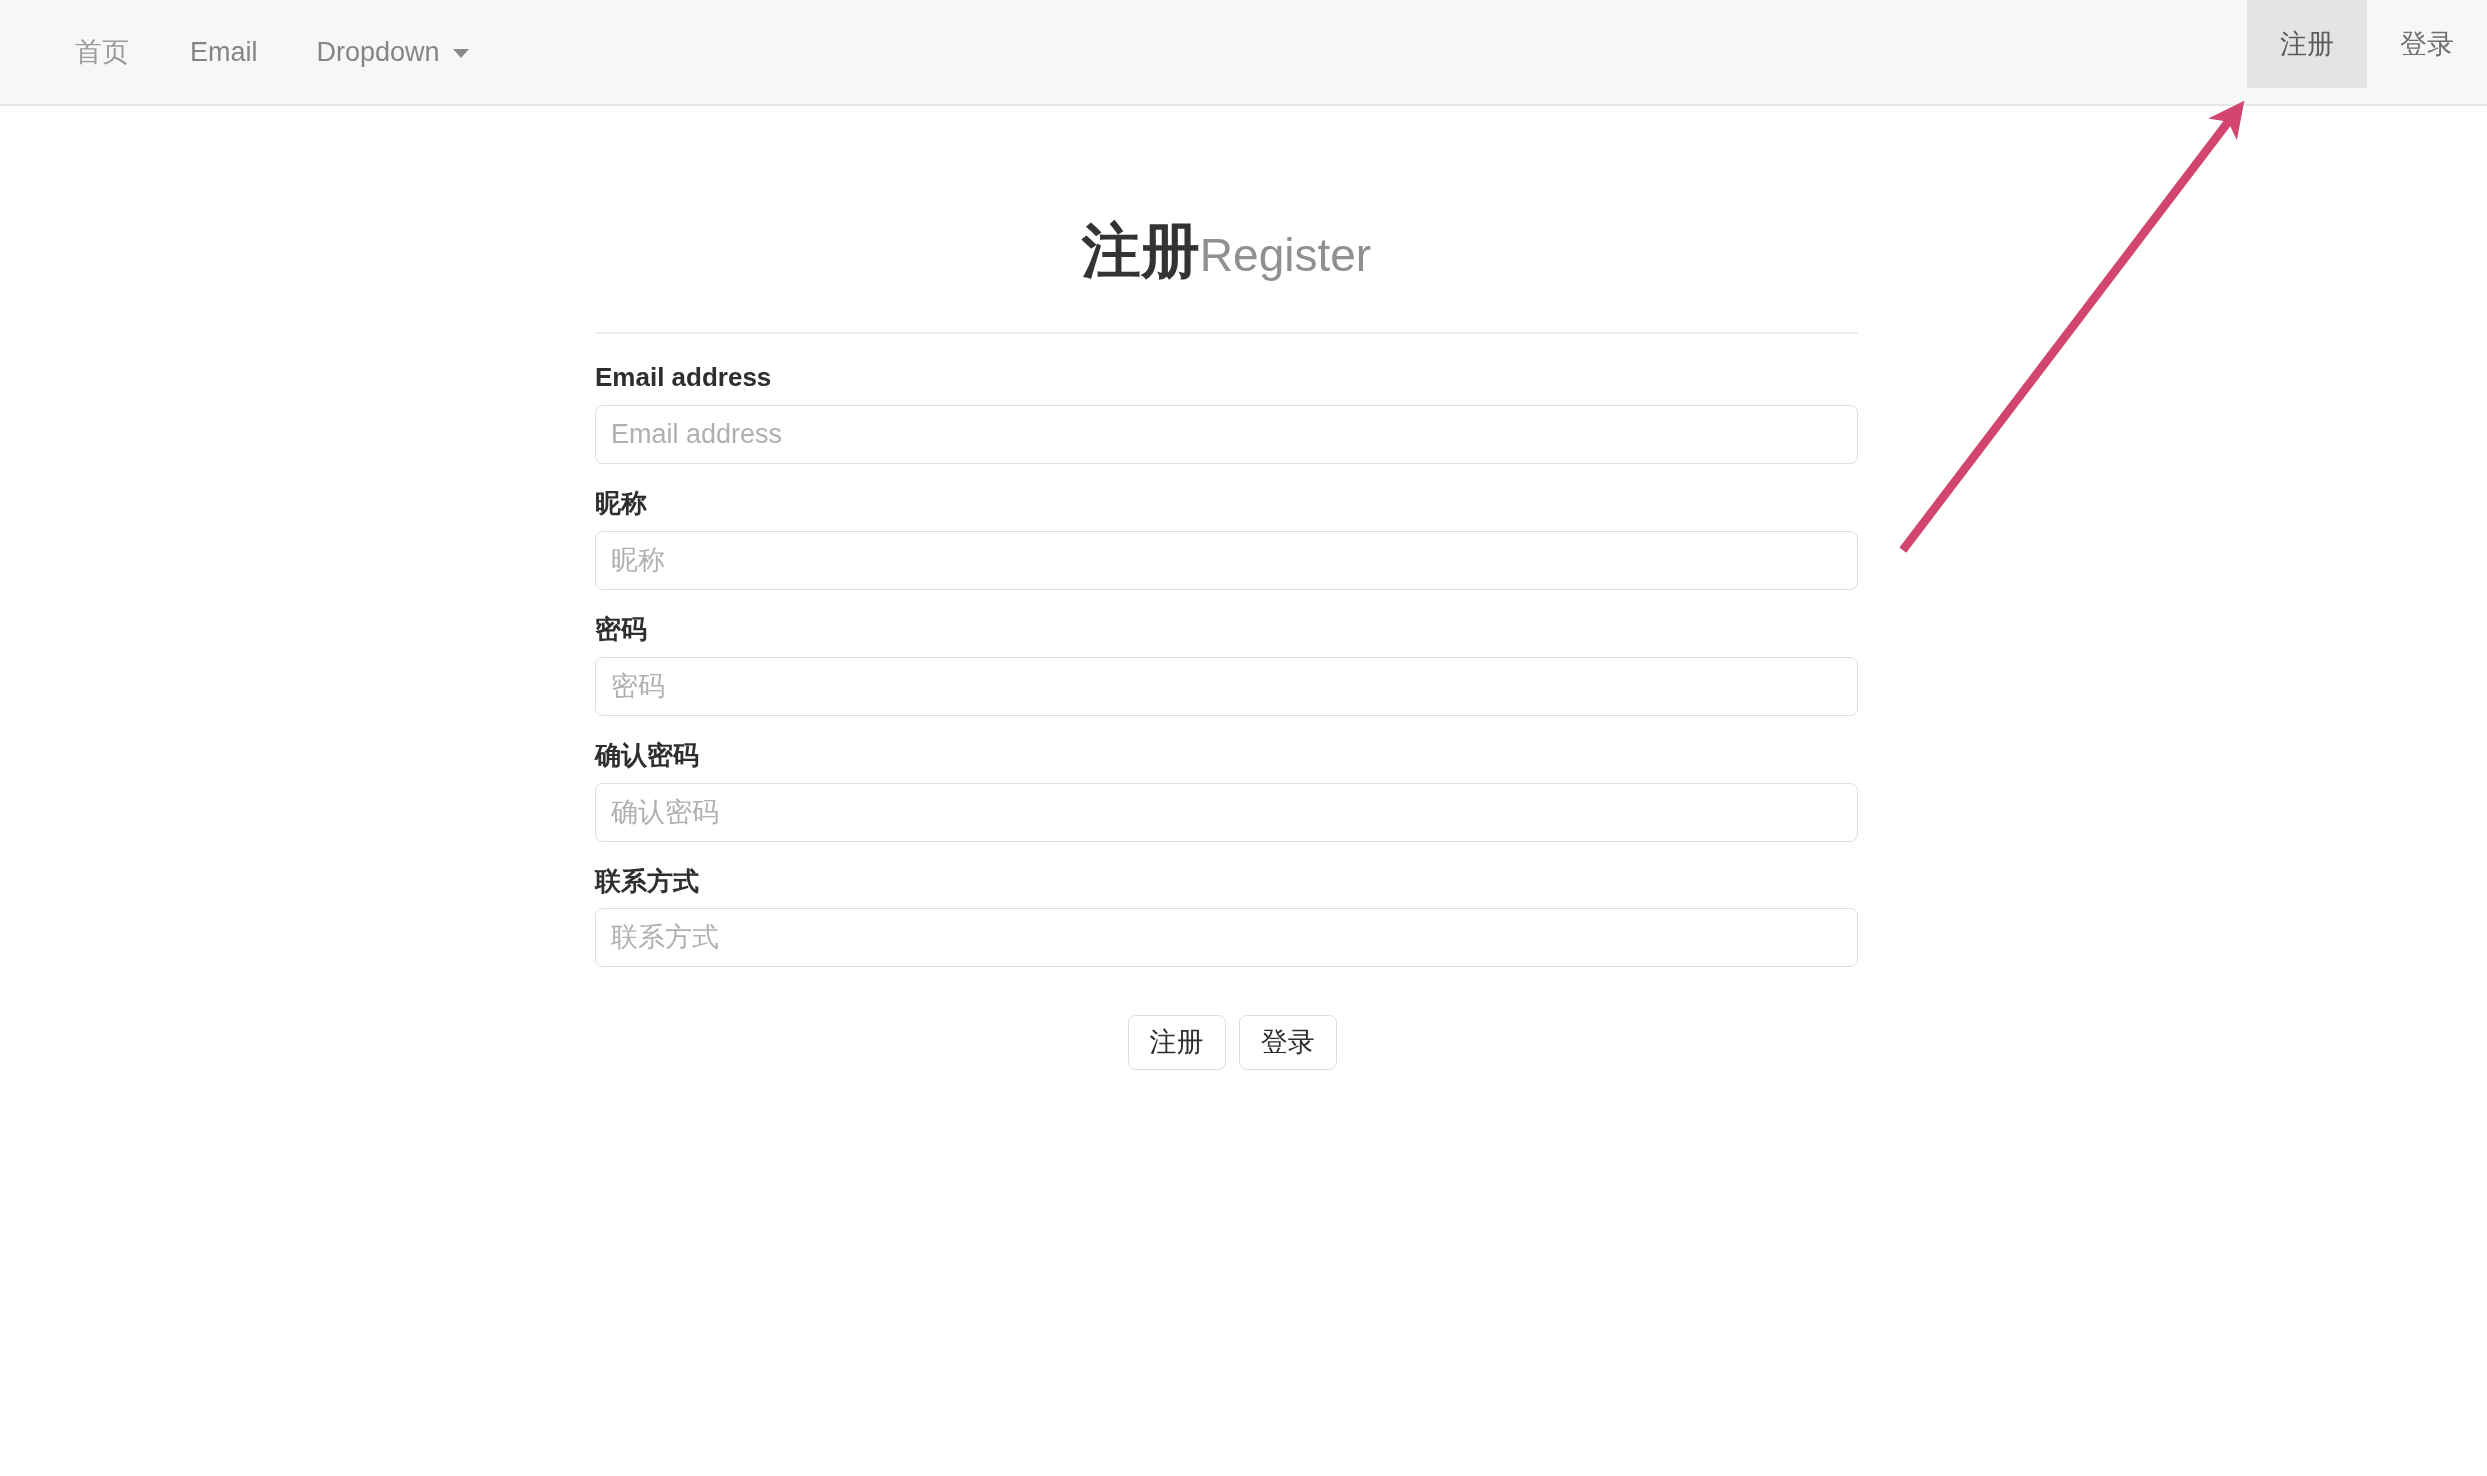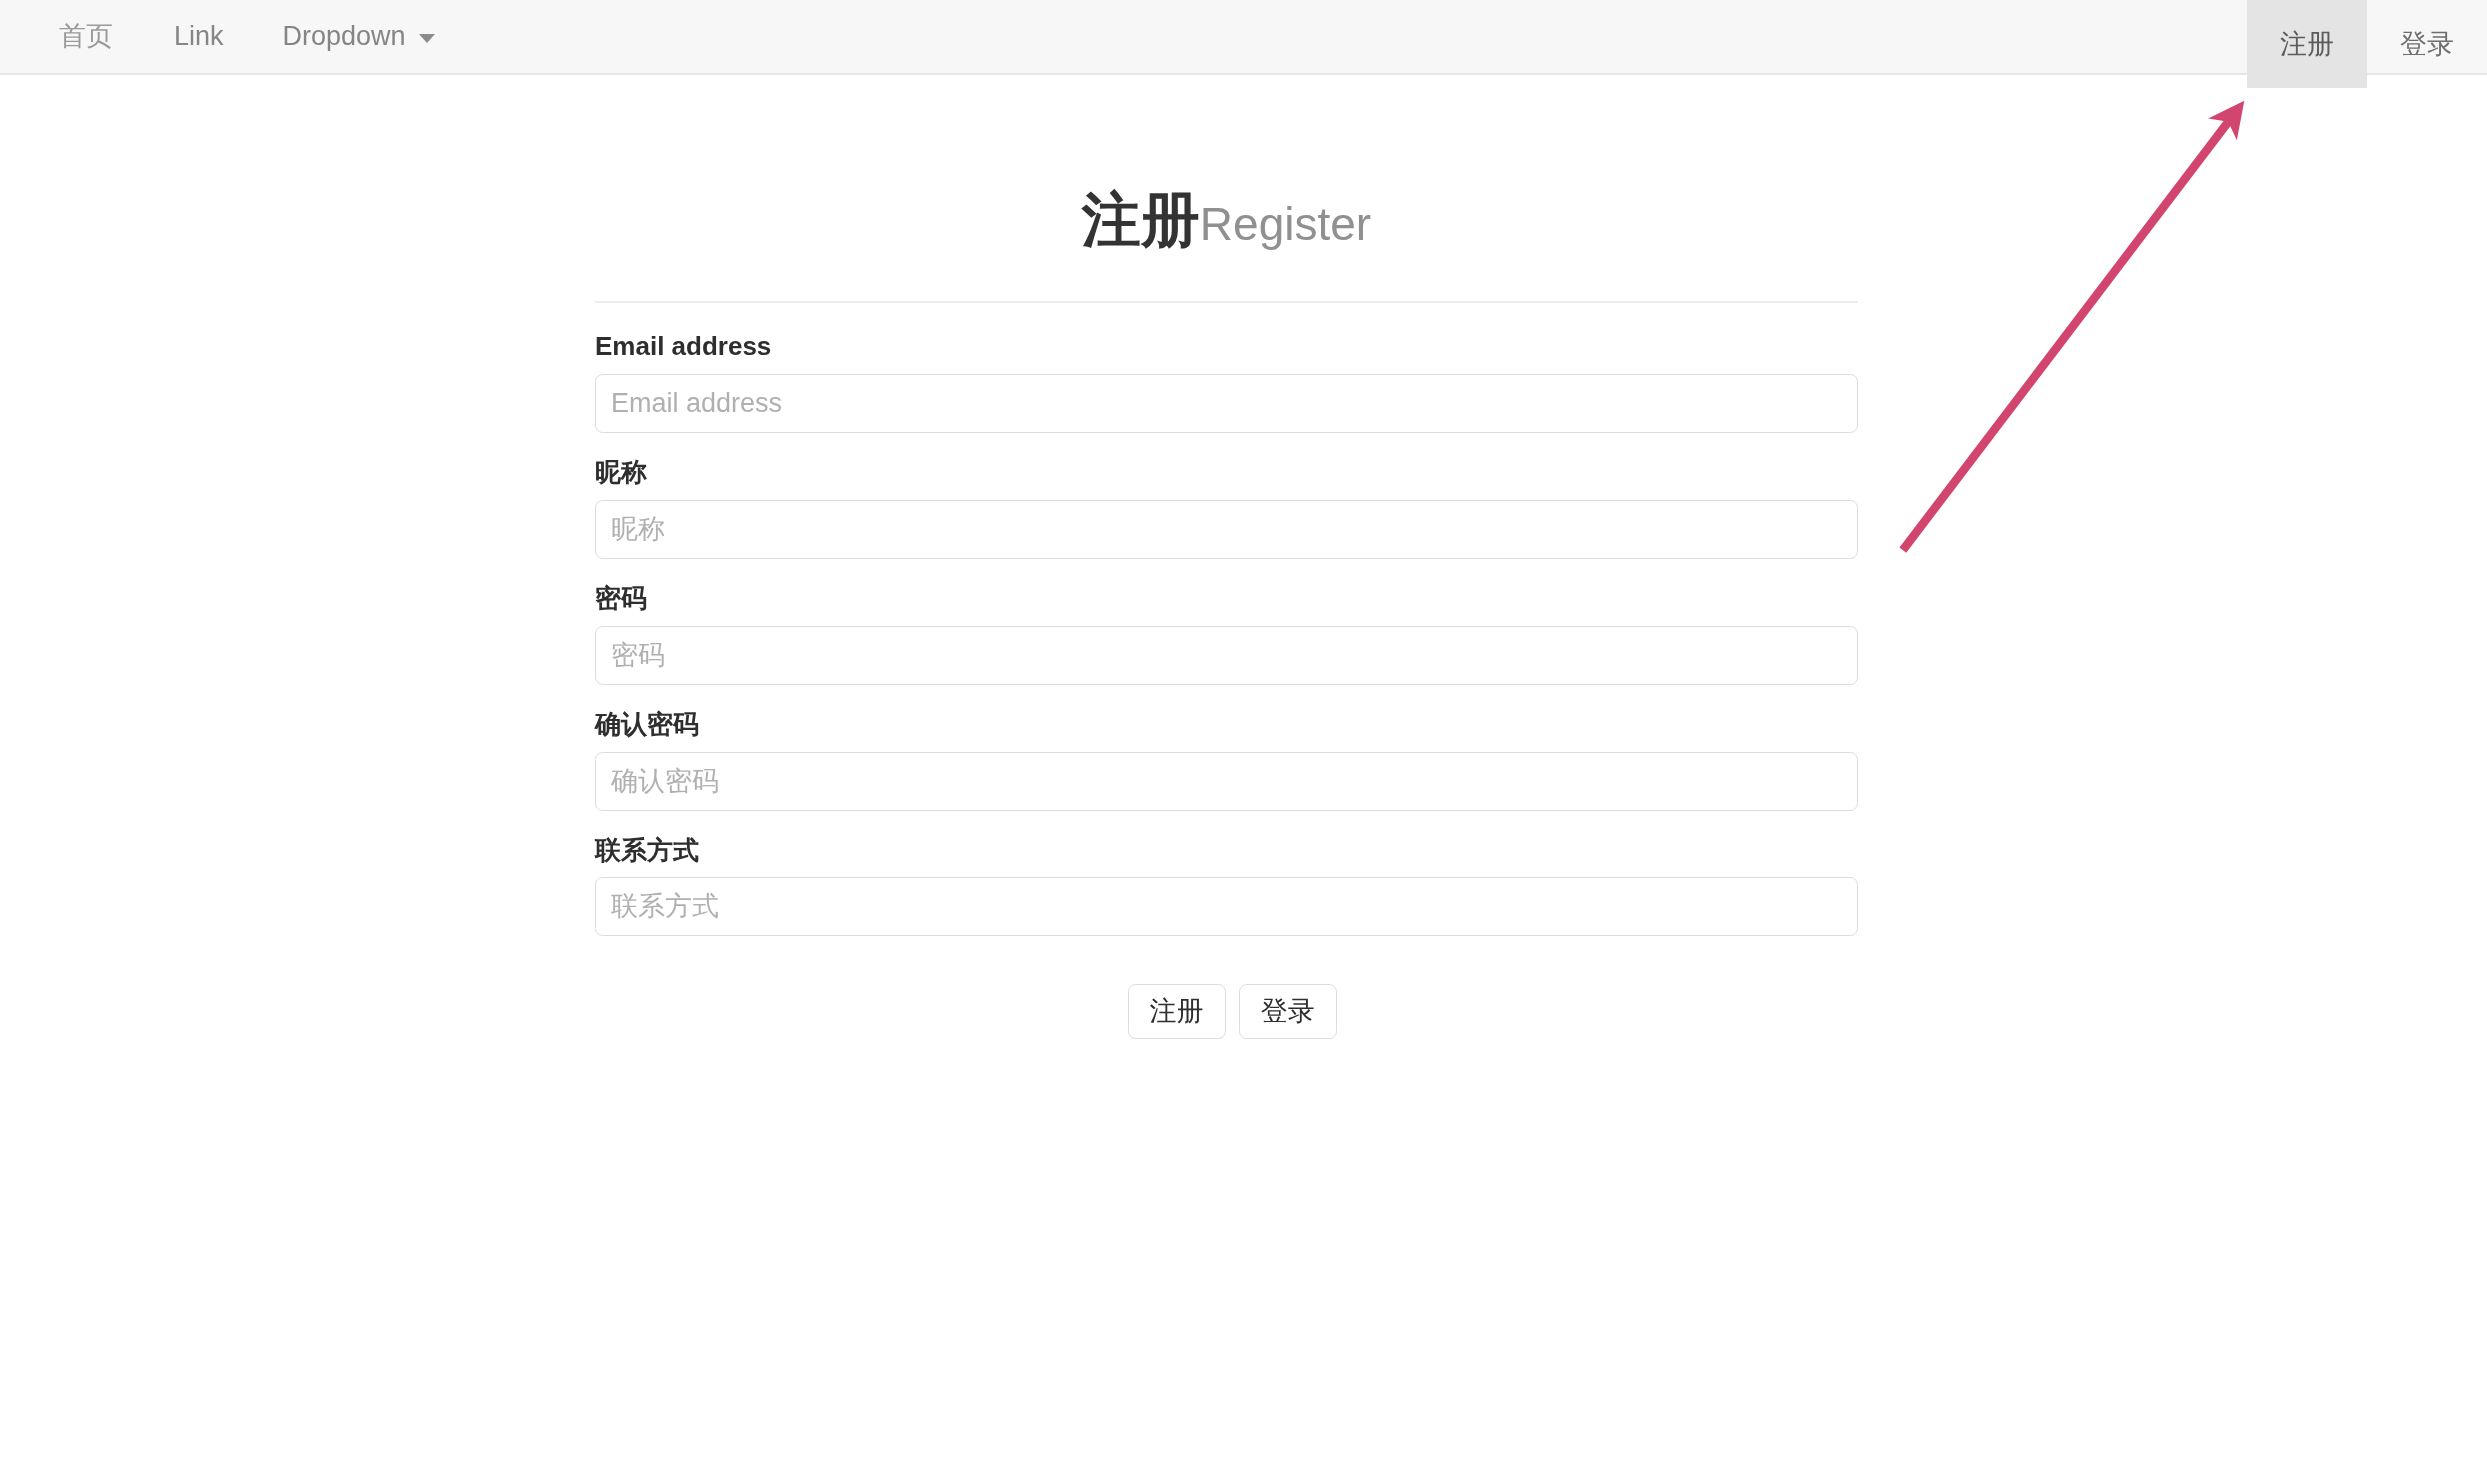--- a/index.html
+++ b/index.html
@@ -12,26 +12,26 @@
     height: 1477px;
     background: #ffffff;
     font-family: "Liberation Sans", "DejaVu Sans", sans-serif;
     overflow: hidden;
     position: relative;
   }
 
   
   .navbar {
     position: relative;
-    height: 75px;
+    height: 106px;
     background: #f7f7f7;
     border-bottom: 2.9px solid #e6e6e6;
     display: flex;
     align-items: flex-end;
-    padding: 0;
+    padding: 16px;
   }
   .nav-left {
     display: flex;
     align-items: center;
     height: 100%;
     padding-left: 59px;
   }
   .nav-link {
     color: #858585;
     font-size: 27px;
@@ -215,21 +215,21 @@
     pointer-events: none;
     z-index: 50;
   }
 </style>
 </head>
 <body>
 
 <div class="navbar">
   <div class="nav-left">
     <a class="nav-link home" href="#">首页</a>
-    <a class="nav-link" href="#">Link</a>
+    <a class="nav-link" href="#">Email</a>
     <a class="nav-link dropdown-toggle" href="#">
       <span>Dropdown</span>
       <span class="caret"></span>
     </a>
   </div>
 
   <div class="nav-right">
     <a class="nav-right-item active" href="#">注册</a>
     <a class="nav-right-item" href="#">登录</a>
   </div>

